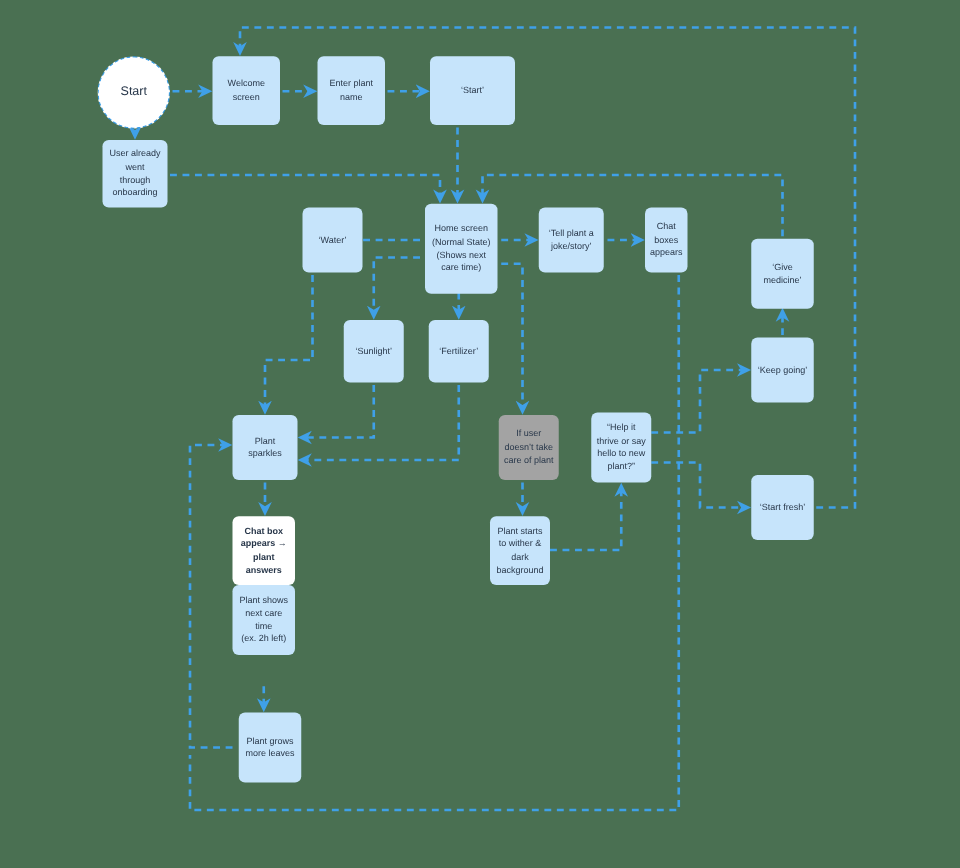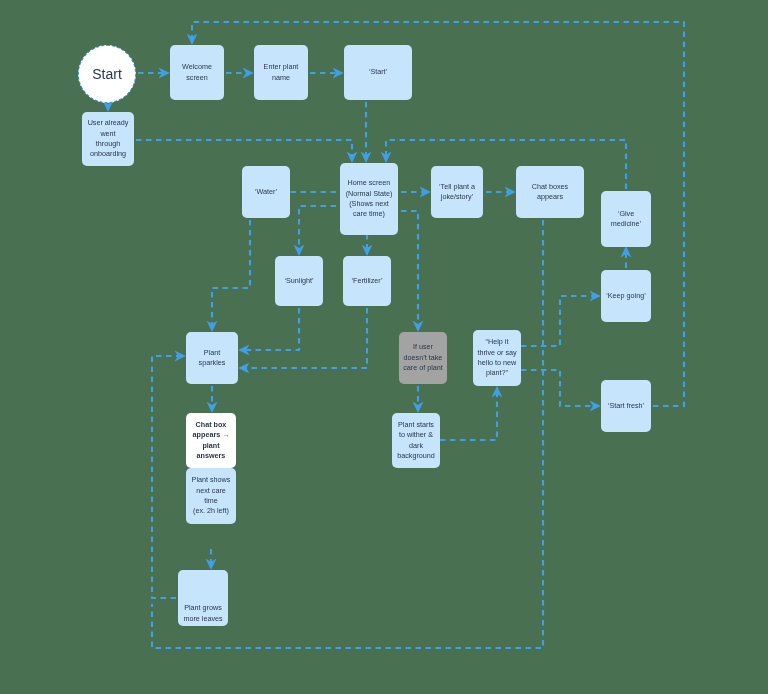--- a/index.html
+++ b/index.html
@@ -34,21 +34,21 @@
     color: #28374a;
     font-size: 7.2px;
     line-height: 1.45;
     padding: 2px;
     z-index: 5;
   }
   .node.start-node {
     background: #ffffff;
     border: 1.6px dashed #3fa0e8;
     border-radius: 50%;
-    font-size: 14px;
+    font-size: 10px;
   }
   .node .lbl {
     white-space: pre-line;
     display: block;
   }
 </style>
 </head>
 <body>
 
 <div id="canvas" style="background: rgb(74, 112, 82);">
@@ -150,21 +150,21 @@
       <div class="node" style="left: 275px; top: 256px; width: 48px; height: 50px; color: rgb(40, 55, 74); background: rgb(198, 228, 251);">
         <span class="lbl">‘Sunlight’</span>
       </div>
       <div class="node" style="left: 343px; top: 256px; width: 48px; height: 50px; color: rgb(40, 55, 74); background: rgb(198, 228, 251);">
         <span class="lbl">‘Fertilizer’</span>
       </div>
       <div class="node" style="left: 431px; top: 166px; width: 52px; height: 52px; color: rgb(40, 55, 74); background: rgb(198, 228, 251);">
         <span class="lbl">‘Tell plant a
 joke/story’</span>
       </div>
-      <div class="node" style="left: 516px; top: 166px; width: 68px; height: 52px; color: rgb(40, 55, 74); background: rgb(198, 228, 251);">
+      <div class="node" style="left: 516px; top: 166px; width: 34px; height: 52px; color: rgb(40, 55, 74); background: rgb(198, 228, 251);">
         <span class="lbl">Chat boxes
 appears</span>
       </div>
       <div class="node" style="left: 601px; top: 191px; width: 50px; height: 56px; color: rgb(40, 55, 74); background: rgb(198, 228, 251); text-align: center;">
         <span class="lbl">‘Give
 medicine’</span>
       </div>
       <div class="node" style="left: 601px; top: 270px; width: 50px; height: 52px; color: rgb(40, 55, 74); background: rgb(198, 228, 251);">
         <span class="lbl">‘Keep going’</span>
       </div>
@@ -197,19 +197,19 @@
 appears →
 plant
 answers</span>
       </div>
       <div class="node" style="left: 186px; top: 468px; width: 50px; height: 56px; color: rgb(40, 55, 74); background: rgb(198, 228, 251);">
         <span class="lbl">Plant shows
 next care
 time
 (ex. 2h left)</span>
       </div>
-      <div class="node" style="left: 178px; top: 570px; width: 50px; height: 56px; color: rgb(40, 55, 74); background: rgb(198, 228, 251); align-items: flex-end;">
+      <div class="node" style="left: 191px; top: 570px; width: 50px; height: 56px; color: rgb(40, 55, 74); background: rgb(198, 228, 251);">
         <span class="lbl">Plant grows
 more leaves</span>
       </div>
     </div>
 
 </div>
 
 </body></html>

